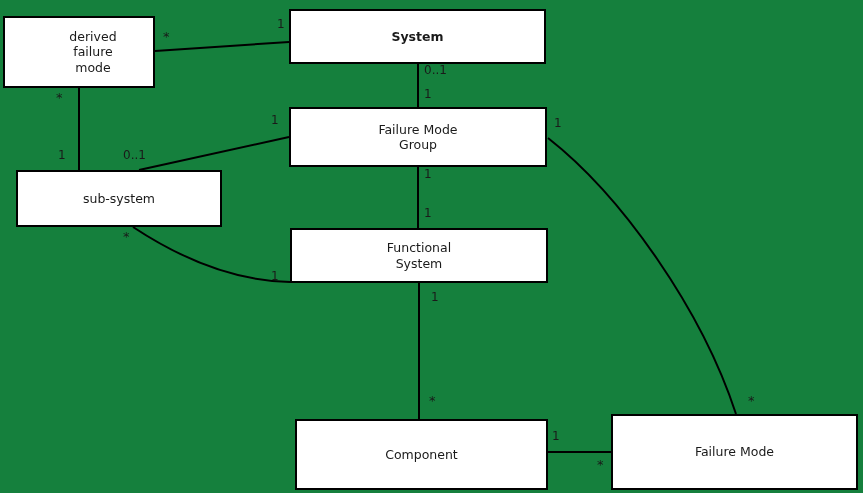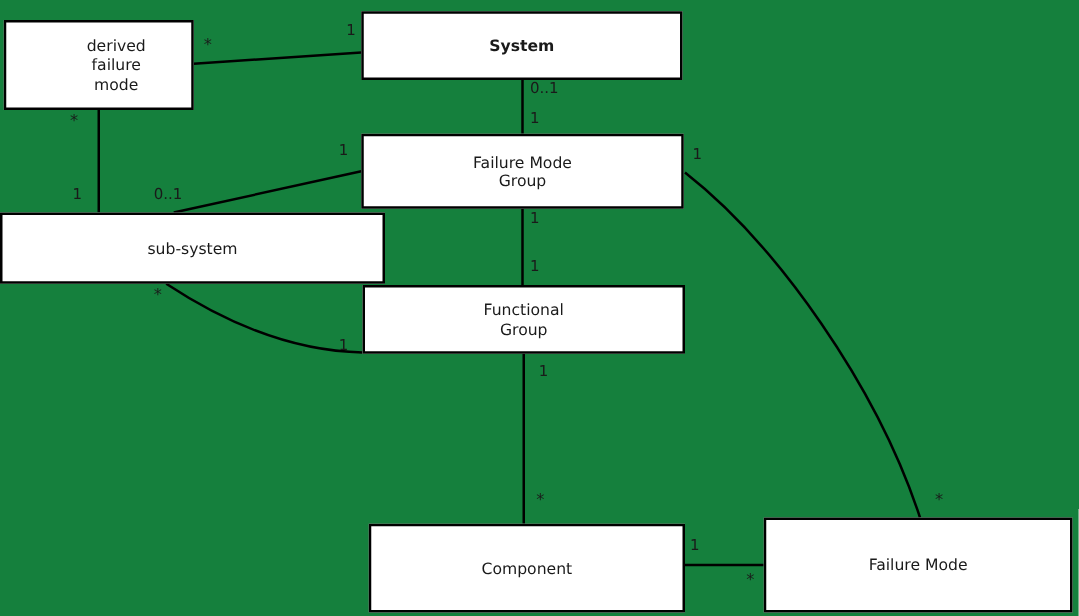--- a/index.html
+++ b/index.html
@@ -79,26 +79,26 @@
 failure
 mode</div>
       </div>
       <div class="node" style="left: 289px; top: 9px; width: 257px; height: 55px; font-weight: bold;">
         <div class="node-label">System</div>
       </div>
       <div class="node" style="left: 289px; top: 107px; width: 258px; height: 60px;">
         <div class="node-label">Failure Mode
 Group</div>
       </div>
-      <div class="node" style="left: 0; top: 170px; width: 308px; height: 57px;">
+      <div class="node" style="left: 16px; top: 170px; width: 206px; height: 57px;">
         <div class="node-label">sub-system</div>
       </div>
       <div class="node" style="left: 290px; top: 228px; width: 258px; height: 55px;">
         <div class="node-label">Functional
-Group</div>
+System</div>
       </div>
       <div class="node" style="left: 295px; top: 419px; width: 253px; height: 71px;">
         <div class="node-label">Component</div>
       </div>
       <div class="node" style="left: 611px; top: 414px; width: 247px; height: 76px;">
         <div class="node-label">Failure Mode</div>
       </div>
     </div>
   <div id="mult-layer">
       <span class="mult star" style="left: 163px; top: 31px;">*</span>

